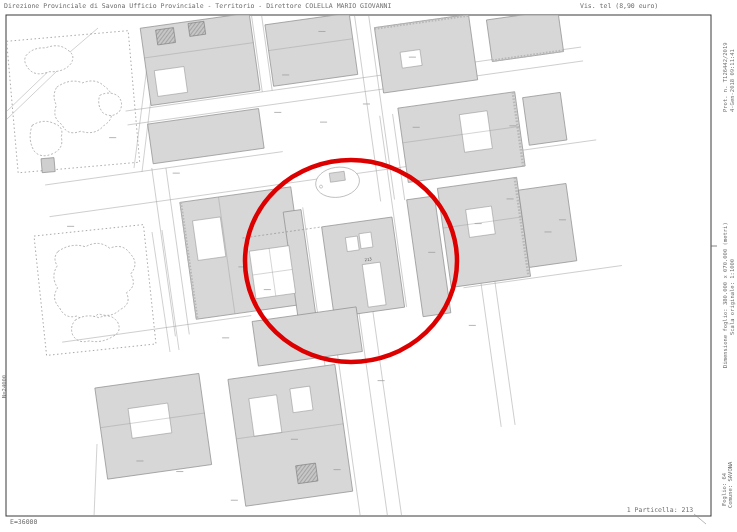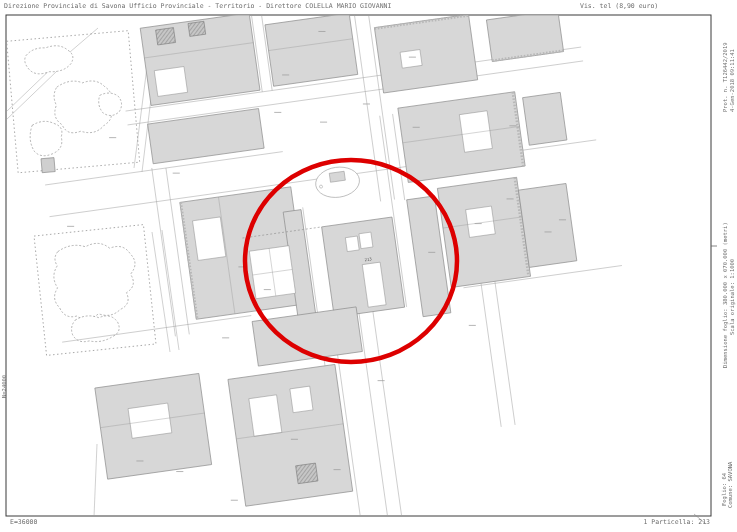--- a/index.html
+++ b/index.html
@@ -190,15 +190,15 @@
   <div class="vlabel" style="left:729px;top:112px;">4-Gen-2018 09:11:41</div>
   <div class="vlabel" style="left:722px;top:112px;">Prot. n. T126442/2019</div>
   <div class="vlabel" style="left:729px;top:335px;">Scala originale: 1:1000</div>
   <div class="vlabel" style="left:722px;top:368px;">Dimensione foglio: 380.000 x 070.000 (metri)</div>
   <div class="vlabel" style="left:727px;top:508px;">Comune: SAVONA</div>
   <div class="vlabel" style="left:721px;top:506px;">Foglio: 64</div>
 
   <div class="vlabel" style="left:1px;top:398px;">N=24000</div>
 
   <div class="mtext" style="left:10px;top:518px;">E=36000</div>
-  <div class="mtext" style="left:610px;top:518px;width:100px;text-align:right;">1 Particella: 213</div>
+  <div class="mtext" style="left:610px;top:506px;width:100px;text-align:center;">1 Particella: 213</div>
 
 </div>
 
 </body></html>

